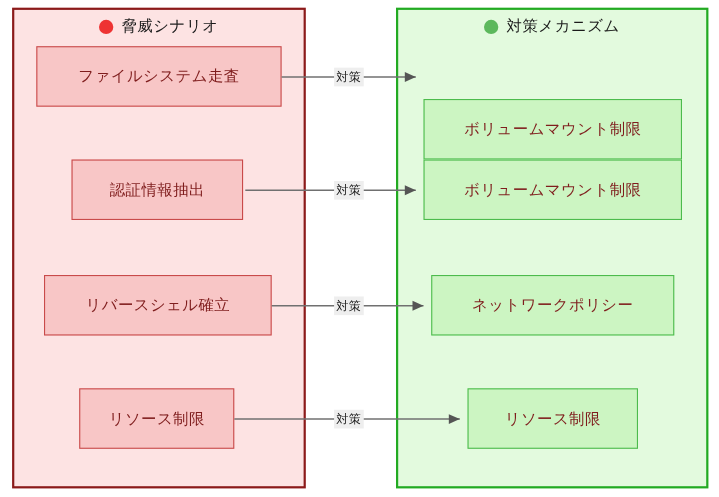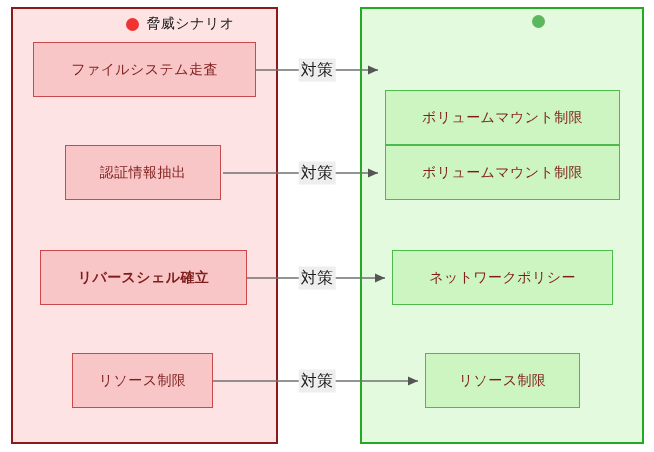--- a/index.html
+++ b/index.html
@@ -53,21 +53,20 @@
     width: 100%;
     text-align: center;
     font-size: 14px;
     color: #1a1a1a;
     letter-spacing: 0.5px;
     display: flex;
     align-items: center;
     justify-content: center;
     gap: 7px;
     pointer-events: none;
-    margin-left: 36px;
   }
   .bullet {
     display: inline-block;
     width: 13px;
     height: 13px;
     border-radius: 50%;
     flex: 0 0 auto;
   }
   .bullet.red   { background: #ee3333; }
   .bullet.green { background: #5cb85c; }
@@ -106,21 +105,21 @@
     stroke: #707070;
     stroke-width: 1.4;
     fill: none;
   }
   .edge-head {
     fill: #555555;
   }
 
   .edge-label {
     position: absolute;
-    font-size: 16px;
+    font-size: 11px;
     color: #1a1a1a;
     background: #eeeeee;
     padding: 1px 2px;
     letter-spacing: 0.3px;
     transform: translate(-50%, -50%);
     white-space: nowrap;
   }
 </style>
 </head>
 <body>
@@ -135,31 +134,32 @@
   </div>
 
   <div class="node threat-node" style="left:33px; top:42px; width:223px; height:55px;">
     <span>ファイルシステム走査</span>
   </div>
 
   <div class="node threat-node" style="left:65px; top:145px; width:156px; height:55px;">
     <span>認証情報抽出</span>
   </div>
 
-  <div class="node threat-node" style="left:40px; top:250px; width:207px; height:55px;font-weight:bold;">
+  <div class="node threat-node" style="left:40px; top:250px; width:207px; height:55px;">
     <span>リバースシェル確立</span>
   </div>
 
   <div class="node threat-node" style="left:72px; top:353px; width:141px; height:55px;">
     <span>リソース制限</span>
   </div>
 
   <div class="cluster mitigation">
     <div class="cluster-title">
       <span class="bullet green"></span>
+      <span>対策メカニズム</span>
     </div>
   </div>
 
   <div class="node mitigation-node" style="left:385px; top:42px; width:235px; height:55px;margin-top:48px;">
     <span>ボリュームマウント制限</span>
   </div>
 
   <div class="node mitigation-node" style="left:385px; top:145px; width:235px; height:55px;">
     <span>ボリュームマウント制限</span>
   </div>

